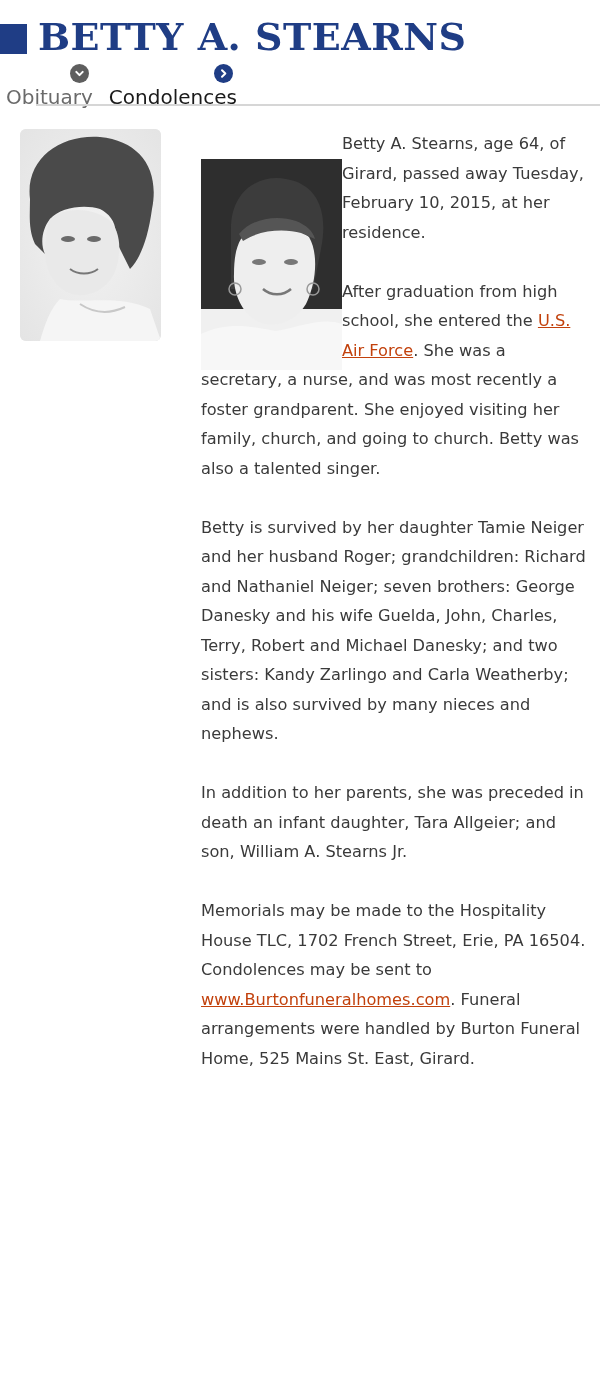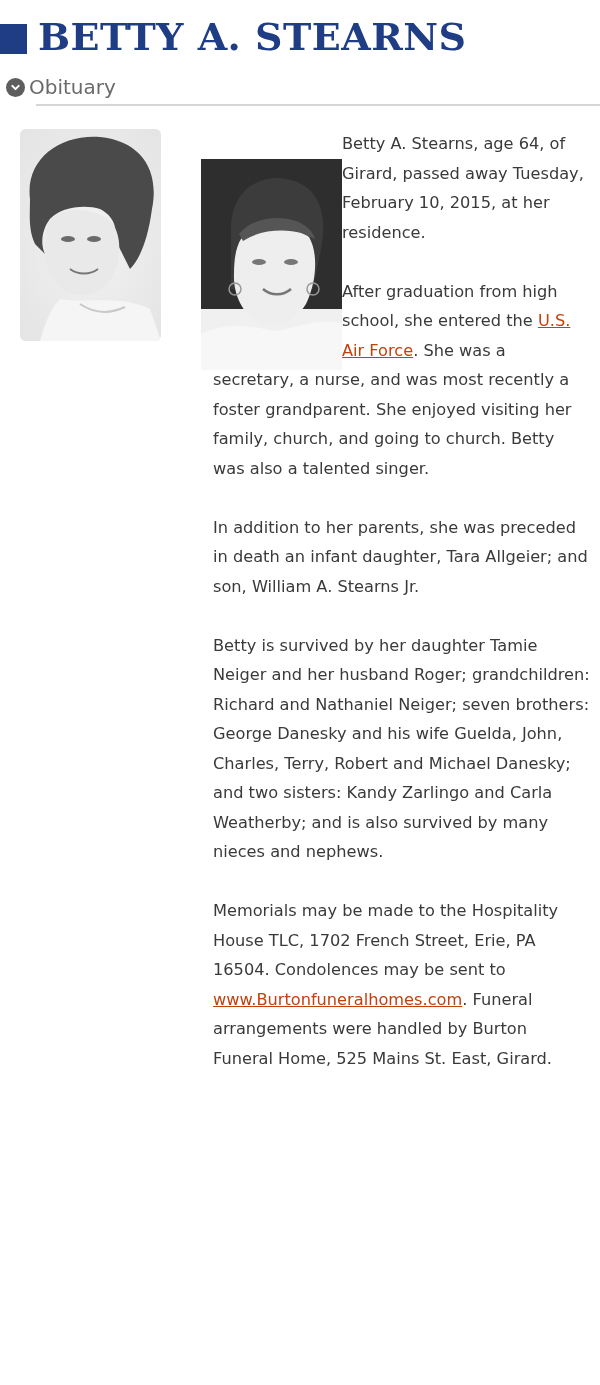--- a/index.html
+++ b/index.html
@@ -4,55 +4,63 @@
   <style>
     * { box-sizing: border-box; margin: 0; padding: 0; }
     html, body { width: 600px; height: 1385px; background: #ffffff; overflow: hidden; }
     body { font-family: "DejaVu Sans", "Liberation Sans", sans-serif; color: #3a3a3a; position: relative; }
 
     .header { position: absolute; left: 0; top: 14px; height: 46px; width: 528px; }
     .header-bar { position: absolute; left: 0; top: 10px; width: 27px; height: 30px; background: #1f3d85; }
     .page-title { position: absolute; left: 38px; top: 0; font-family: "DejaVu Serif", "Liberation Serif", serif; font-weight: bold; font-size: 38px; line-height: 46px; color: #1f3d85; letter-spacing: 0.5px; white-space: nowrap; }
 
     .tabs { position: absolute; left: 6px; top: 73px; height: 28px; display: flex; align-items: center; }
-    .tab { display: flex; align-items: center; margin-right: 16px; cursor: pointer; }
+    .tab { display: flex; align-items: flex-end; margin-right: 16px; cursor: pointer; flex-direction: column; }
     .tab-icon { width: 19px; height: 19px; border-radius: 50%; display: flex; align-items: center; justify-content: center; margin-right: 4px; }
     .tab-icon svg { width: 11px; height: 11px; }
     .tab-label { font-size: 20px; line-height: 28px; }
     .tab.obit .tab-icon { background: #5e5e5e; }
     .tab.obit .tab-label { color: #6a6a6a; }
     .tab.cond .tab-icon { background: #1f3d85; }
     .tab.cond .tab-label { color: #1a1a1a; }
 
     .divider { position: absolute; left: 36px; top: 104px; width: 564px; height: 2px; background: #d6d6d6; }
 
     .photo1 { position: absolute; left: 20px; top: 129px; width: 141px; height: 212px; border-radius: 6px; overflow: hidden; background: #eeeeee; }
     .photo2 { position: absolute; left: 201px; top: 159px; width: 141px; height: 211px; overflow: hidden; background: #e6e6e6; }
 
     .content { position: absolute; left: 201px; top: 129px; width: 390px; font-size: 16.2px; line-height: 29.5px; color: #3a3a3a; }
-    .content p { margin-bottom: 29.5px; padding-left: 12px; }
+    .content p { margin-bottom: 29.5px; }
     .float-spacer { float: left; width: 141px; height: 235px; margin-right: 0; }
     .content a { color: #c2410c; }
   </style>
 </head>
 <body>
 
 <div class="header">
   <div class="header-bar"></div>
   <h1 class="page-title">BETTY A. STEARNS</h1>
 </div>
 
 <div class="tabs">
   <div class="tab obit">
     <span class="tab-icon">
       <svg viewBox="0 0 12 12">
           <path d="M2.5 4.2 L6 7.8 L9.5 4.2" stroke="#ffffff" stroke-width="2.2" fill="none" stroke-linecap="round" stroke-linejoin="round"></path>
         </svg>
     </span>
     <span class="tab-label">Obituary</span>
+  </div>
+  <div class="tab cond">
+    <span class="tab-icon">
+      <svg viewBox="0 0 12 12">
+          <path d="M4.4 2.5 L8 6 L4.4 9.5" stroke="#ffffff" stroke-width="2.2" fill="none" stroke-linecap="round" stroke-linejoin="round"></path>
+        </svg>
+    </span>
+    <span class="tab-label">Condolences</span>
   </div>
 </div>
 
 <div class="divider"></div>
 
 <div class="photo1">
   <svg viewBox="0 0 141 212" width="141" height="212">
     <defs>
       <radialGradient id="bg1" cx="50%" cy="50%" r="70%">
         <stop offset="0%" stop-color="#f2f2f2"></stop>
@@ -83,16 +91,16 @@
     <circle cx="34" cy="130" r="6" stroke="#999" stroke-width="1.5" fill="none"></circle>
     <circle cx="112" cy="130" r="6" stroke="#999" stroke-width="1.5" fill="none"></circle>
     <path d="M0 175 C30 160 60 170 75 172 C100 168 120 158 141 165 L141 211 L0 211 Z" fill="#f7f7f7"></path>
   </svg>
 </div>
 
 <div class="content">
   <div class="float-spacer"></div>
   <p>Betty A. Stearns, age 64, of Girard, passed away Tuesday, February 10, 2015, at her residence.</p>
   <p><span>After graduation from high school, she entered the </span><a href="#">U.S. Air Force</a><span>. She was a secretary, a nurse, and was most recently a foster grandparent. She enjoyed visiting her family, church, and going to church. Betty was also a talented singer.</span></p>
+  <p>Betty is survived by her daughter Tamie Neiger and her husband Roger; grandchildren: Richard and Nathaniel Neiger; seven brothers: George Danesky and his wife Guelda, John, Charles, Terry, Robert and Michael Danesky; and two sisters: Kandy Zarlingo and Carla Weatherby; and is also survived by many nieces and nephews.</p>
   <p>In addition to her parents, she was preceded in death an infant daughter, Tara Allgeier; and son, William A. Stearns Jr.</p>
-  <p>Betty is survived by her daughter Tamie Neiger and her husband Roger; grandchildren: Richard and Nathaniel Neiger; seven brothers: George Danesky and his wife Guelda, John, Charles, Terry, Robert and Michael Danesky; and two sisters: Kandy Zarlingo and Carla Weatherby; and is also survived by many nieces and nephews.</p>
   <p><span>Memorials may be made to the Hospitality House TLC, 1702 French Street, Erie, PA 16504. Condolences may be sent to </span><a href="#">www.Burtonfuneralhomes.com</a><span>. Funeral arrangements were handled by Burton Funeral Home, 525 Mains St. East, Girard.</span></p>
 </div>
 
 </body></html>

